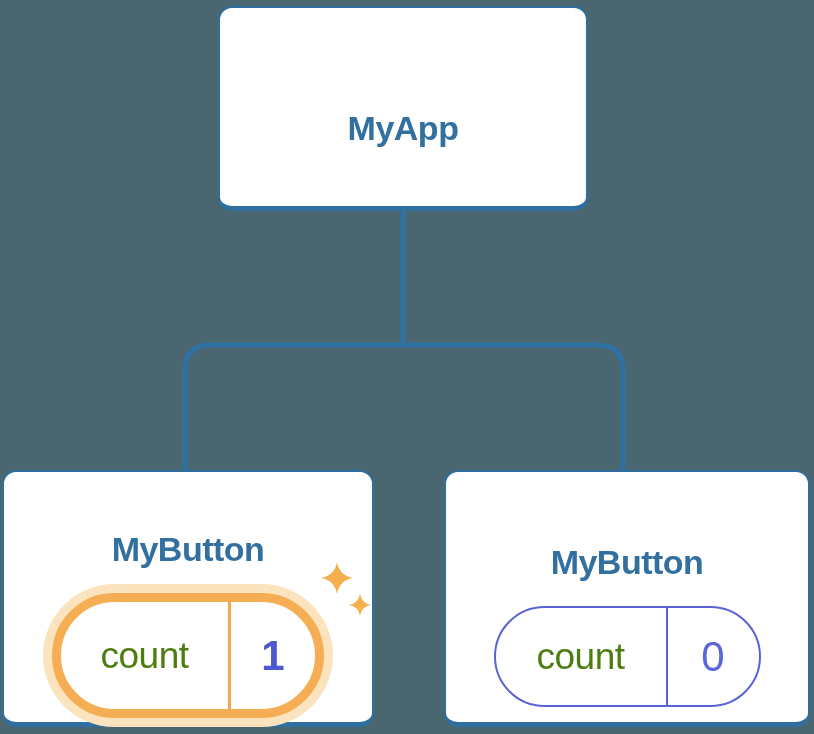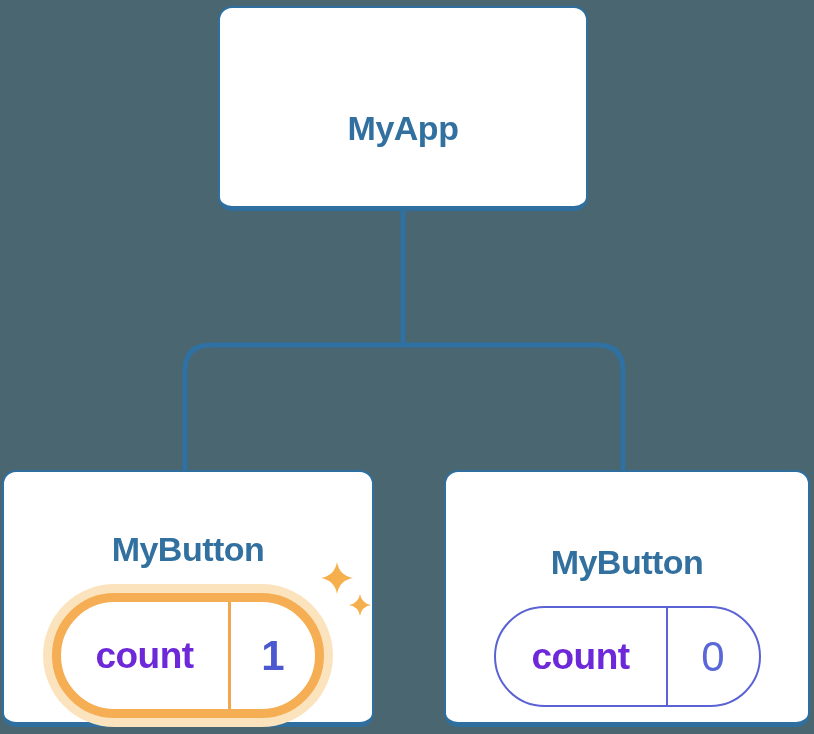--- a/index.html
+++ b/index.html
@@ -74,23 +74,23 @@
     height: 125px;
     border: 9px solid #F6AE55;
     box-shadow: 0 0 0 9px #FBE4BD;
   }
   .pill-key {
     flex: 1;
     display: flex;
     align-items: center;
     justify-content: center;
     font-size: 37px;
-    font-weight: 700;
+    font-weight: 400;
     letter-spacing: -0.5px;
-    color: #6d28d9;
+    color: #4d7c0f;
   }
   .pill-value {
     display: flex;
     align-items: center;
     justify-content: center;
     font-size: 42px;
   }
   .pill-normal .pill-value {
     width: 91px;
     border-left: 2.5px solid #5B63D4;

